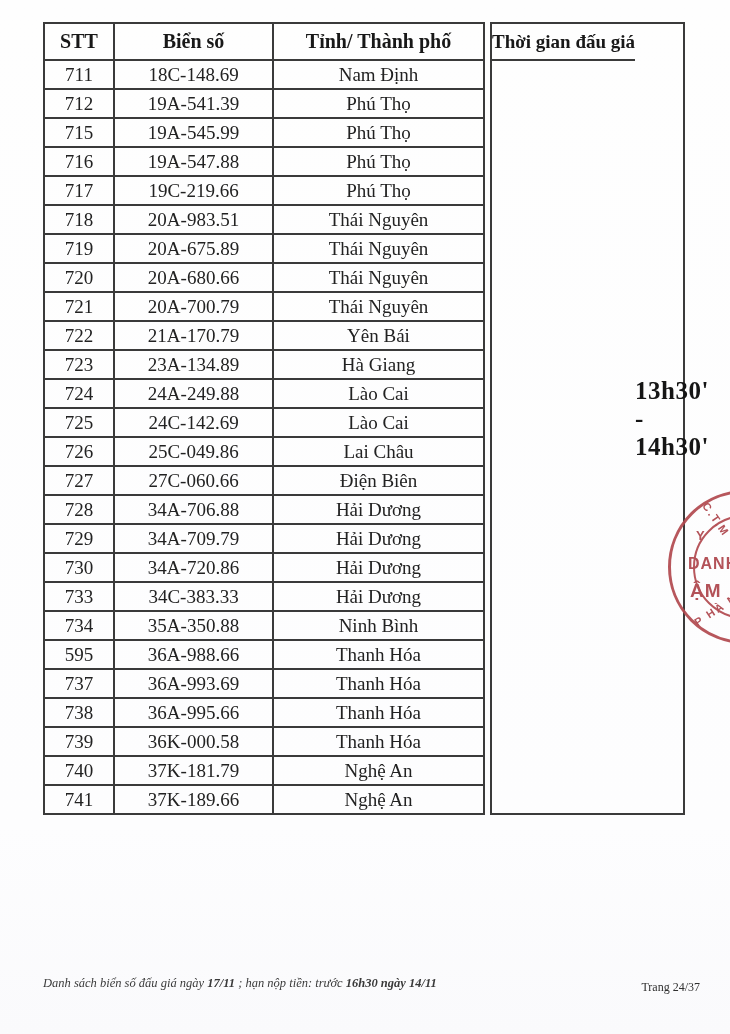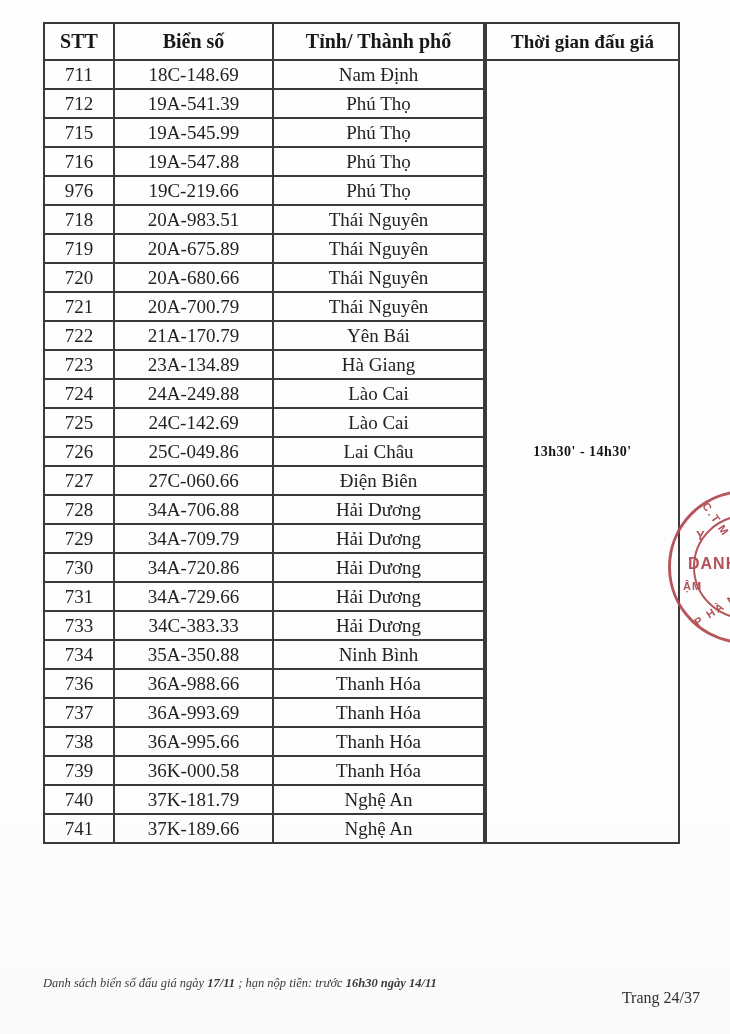--- a/index.html
+++ b/index.html
@@ -7,50 +7,50 @@
   body { background:#ffffff; font-family:"Liberation Serif", serif; }
 
   .page {
     position:relative; width:730px; height:1034px; overflow:hidden;
     background:linear-gradient(180deg, #fefefe 0%, #fdfdfe 80%, #fafafc 100%);
     color:#1f1f1f;
   }
 
   .table-area {
     position:absolute; left:43px; top:22px;
-    display:flex; align-items:stretch; 
+    display:flex; align-items:stretch; gap:5px;
   }
 
   table.main { border-collapse:collapse; table-layout:fixed; width:440px; }
   table.main th, table.main td {
     border:2px solid #3a3a3a; text-align:center; vertical-align:middle;
     overflow:hidden; white-space:nowrap;
   }
   table.main th {
     height:37px; font-size:20px; font-weight:bold; color:#181818;
   }
   table.main td {
     height:29px; font-size:19px; color:#222;
   }
   col.c-stt { width:70px; }
   col.c-plate { width:159px; }
   col.c-prov { width:211px; }
 
   .time-col {
-    width:195px; display:flex; flex-direction:column;
+    width:195px; display:flex; flex-direction:row;
     border:2px solid #3a3a3a; background:transparent;
   }
   .time-header {
     height:37px; flex:0 0 37px; border-bottom:2px solid #3a3a3a;
     display:flex; align-items:center; justify-content:center;
     font-weight:bold; font-size:19px; color:#181818; white-space:nowrap;
   }
   .time-body {
     flex:1; display:flex; align-items:center; justify-content:center;
-    font-weight:bold; font-size:14px; color:#151515; letter-spacing:.5px;border-radius:29px;
+    font-weight:bold; font-size:25px; color:#151515; letter-spacing:.5px;border-radius:29px;
   }
 
   
   .stamp {
     position:absolute; left:668px; top:490px; width:154px; height:154px;
     color:#b2494f; opacity:.92; pointer-events:none;
   }
   .stamp .ring-outer {
     position:absolute; left:0; top:0; width:154px; height:154px;
     border:3px solid currentColor; border-radius:50%;
@@ -59,31 +59,31 @@
     position:absolute; left:25px; top:25px; width:104px; height:104px;
     border:2px solid currentColor; border-radius:50%;
   }
   .stamp .frag {
     position:absolute; font-family:"Liberation Sans", sans-serif;
     font-weight:bold; color:#ad444b; transform-origin:left top; white-space:nowrap;
   }
   .stamp .f-ctm  { left:42px; top:10px;  font-size:11px; letter-spacing:2px; transform:rotate(55deg); }
   .stamp .f-y    { left:28px; top:38px;  font-size:13px; }
   .stamp .f-danh { left:20px; top:65px;  font-size:16px; letter-spacing:1px; }
-  .stamp .f-am   { left:15px; top:90px;  font-size:11px; letter-spacing:1px; }
+  .stamp .f-am   { left:22px; top:90px;  font-size:19px; letter-spacing:1px; }
   .stamp .f-phano{ left:24px; top:128px; font-size:11px; letter-spacing:2px; transform:rotate(-33deg); }
 
   .footer {
     position:absolute; left:43px; top:968px; width:657px; height:22px;
     font-size:12.5px; color:#3a3a3a;margin-top:8px;
   }
   .footer-left { font-style:italic; }
   .footer-left .seg-bold { font-weight:bold; }
   .footer-page {
-    position:absolute; right:0; top:13px; font-size:16px;
+    position:absolute; right:0; top:4px; font-size:12px;
     font-style:normal; color:#2f2f2f;
   }
 </style>
 </head>
 <body>
 
 <div class="page">
 
   <div class="table-area">
 
@@ -115,21 +115,21 @@
             <td>715</td>
             <td>19A-545.99</td>
             <td>Phú Thọ</td>
           </tr>
           <tr>
             <td>716</td>
             <td>19A-547.88</td>
             <td>Phú Thọ</td>
           </tr>
           <tr>
-            <td>976</td>
+            <td>717</td>
             <td>19C-219.66</td>
             <td>Phú Thọ</td>
           </tr>
           <tr>
             <td>718</td>
             <td>20A-983.51</td>
             <td>Thái Nguyên</td>
           </tr>
           <tr>
             <td>719</td>
@@ -185,36 +185,31 @@
             <td>729</td>
             <td>34A-709.79</td>
             <td>Hải Dương</td>
           </tr>
           <tr>
             <td>730</td>
             <td>34A-720.86</td>
             <td>Hải Dương</td>
           </tr>
           <tr>
-            <td>731</td>
-            <td>34A-729.66</td>
-            <td>Hải Dương</td>
-          </tr>
-          <tr>
             <td>733</td>
             <td>34C-383.33</td>
             <td>Hải Dương</td>
           </tr>
           <tr>
             <td>734</td>
             <td>35A-350.88</td>
             <td>Ninh Bình</td>
           </tr>
           <tr>
-            <td>736</td>
+            <td>595</td>
             <td>36A-988.66</td>
             <td>Thanh Hóa</td>
           </tr>
           <tr>
             <td>737</td>
             <td>36A-993.69</td>
             <td>Thanh Hóa</td>
           </tr>
           <tr>
             <td>738</td>

